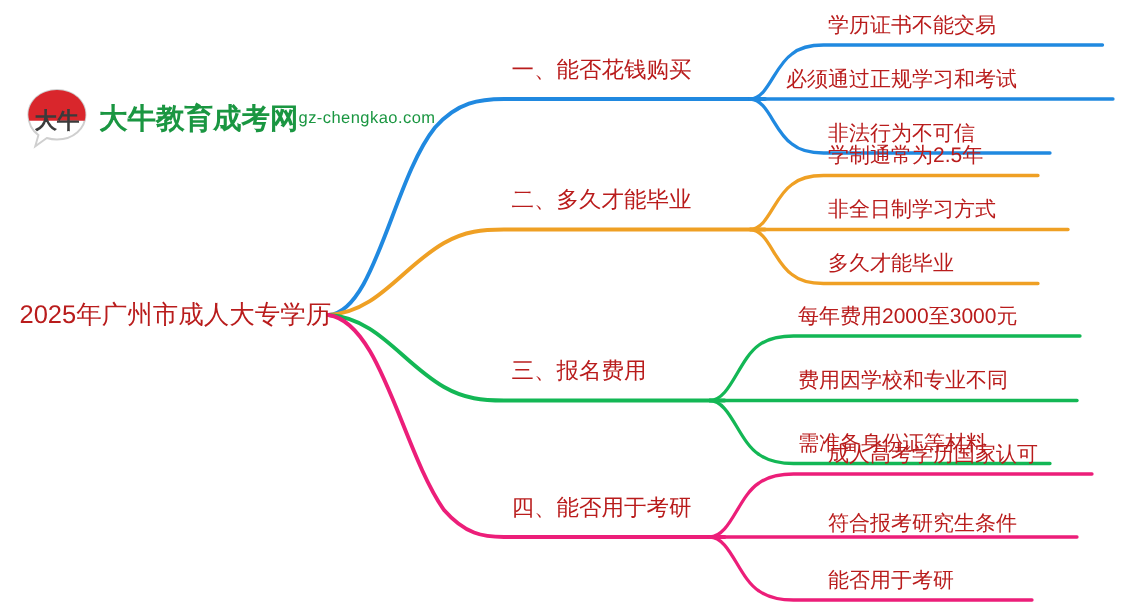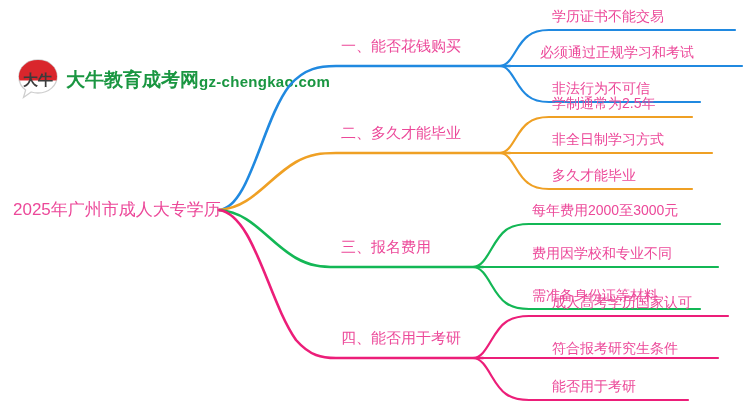--- a/index.html
+++ b/index.html
@@ -41,42 +41,42 @@
     line-height: 1;
   }
   #logo-title {
     font-size: 19px;
     font-weight: bold;
     color: #1a9641;
     letter-spacing: 0px;
     white-space: nowrap;
   }
   #logo-sub {
-    font-size: 15px;
-    font-weight: bold;
+    font-size: 11px;
+    font-weight: normal;
     color: #1a9641;
     margin-top: 4px;
     letter-spacing: 0.3px;
     white-space: nowrap;
   }
 
   
   #mindmap {
     position: absolute;
     left: 0;
     top: 0;
     width: 750px;
     height: 410px;
   }
 
   
   .node-text {
     position: absolute;
     white-space: nowrap;
-    color: #ec4899;
+    color: #b91c1c;
   }
   #root-label {
     font-size: 17px;
     left: 13px;
     top: 198px;
     letter-spacing: 0px;
   }
   .branch-label {
     font-size: 15px;
     letter-spacing: 0px;
@@ -135,21 +135,21 @@
     <path d="M473,358 C487,358 492,331 506,322 C513,317 521,316 529,316 L728,316" fill="none" stroke="#ec1e79" stroke-width="2.2" stroke-linecap="round"></path>
     <path d="M473,358 L718,358" fill="none" stroke="#ec1e79" stroke-width="2.2" stroke-linecap="round"></path>
     <path d="M473,358 C487,358 492,385 506,394 C513,399 521,400 529,400 L688,400" fill="none" stroke="#ec1e79" stroke-width="2.2" stroke-linecap="round"></path>
   </g>
 </svg>
 
 <div class="node-text" id="root-label">2025年广州市成人大专学历</div>
 
 <div class="node-text branch-label" style="left:341px; top:37px;">一、能否花钱购买</div>
 <div class="node-text leaf-label" style="left:552px; top:8px;">学历证书不能交易</div>
-<div class="node-text leaf-label" style="left:540px; top:44px;text-align:center;">必须通过正规学习和考试</div>
+<div class="node-text leaf-label" style="left:524px; top:44px;text-align:center;">必须通过正规学习和考试</div>
 <div class="node-text leaf-label" style="left:552px; top:80px;">非法行为不可信</div>
 
 <div class="node-text branch-label" style="left:341px; top:124px;">二、多久才能毕业</div>
 <div class="node-text leaf-label" style="left:552px; top:95px;">学制通常为2.5年</div>
 <div class="node-text leaf-label" style="left:552px; top:131px;">非全日制学习方式</div>
 <div class="node-text leaf-label" style="left:552px; top:167px;">多久才能毕业</div>
 
 <div class="node-text branch-label" style="left:341px; top:238px;">三、报名费用</div>
 <div class="node-text leaf-label" style="left:532px; top:202px;">每年费用2000至3000元</div>
 <div class="node-text leaf-label" style="left:532px; top:245px;">费用因学校和专业不同</div>

